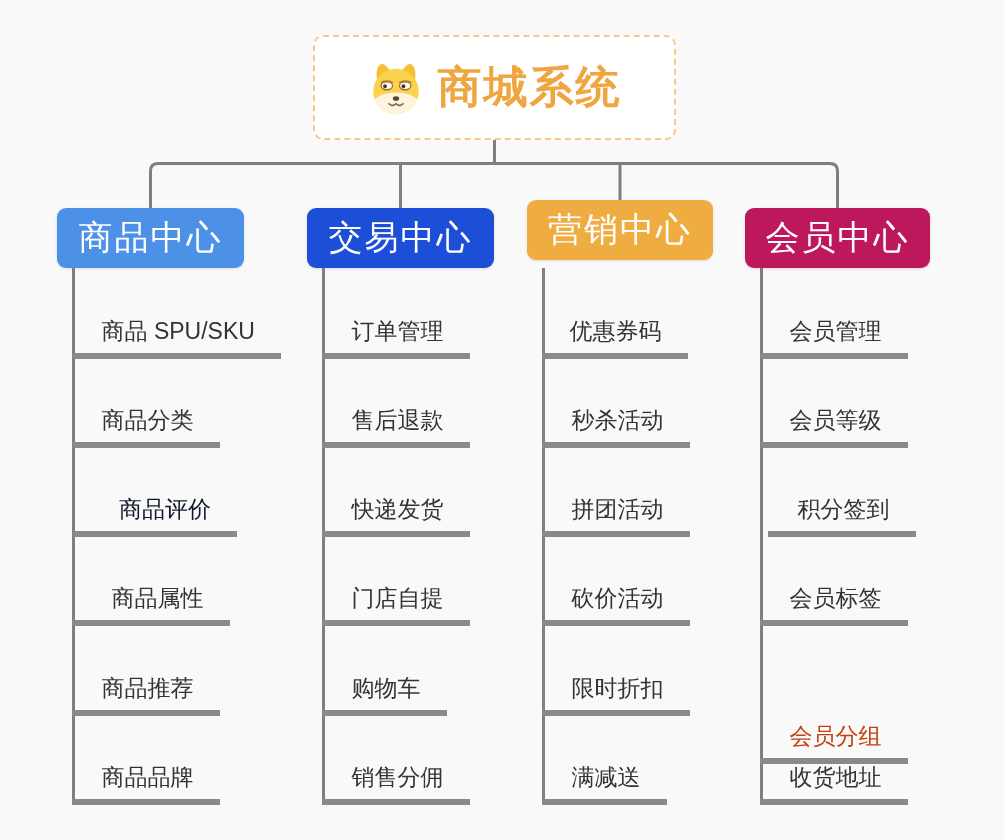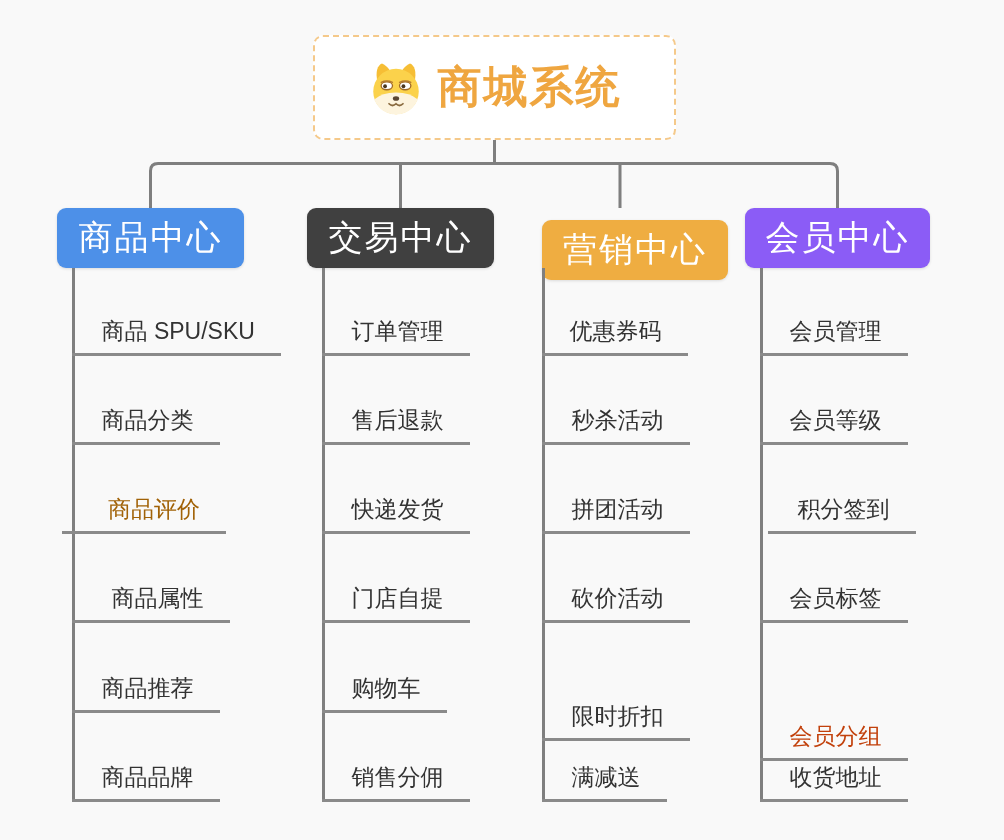--- a/index.html
+++ b/index.html
@@ -21,21 +21,21 @@
     position:absolute;height:60px;border-radius:9px;color:#FFFFFF;
     display:flex;align-items:center;justify-content:center;
     font-size:34px;font-weight:500;letter-spacing:2px;
     box-shadow:0 1px 3px rgba(0,0,0,0.12);
   }
   .trunk{position:absolute;width:3px;background:#7F7F7F;}
   .leaf{
     position:absolute;white-space:nowrap;
     font-size:23px;line-height:30px;color:#333333;
     padding:0 26px 7px 30px;
-    border-bottom:3px solid #0f766e;
+    border-bottom:6px solid #0f766e;
   }
 </style>
 </head>
 <body style="background: rgb(249, 249, 249);">
 
 <div id="canvas">
 
   <svg id="connectors" width="1004" height="840">
       <path d="M494.5 140 V163.5 M150.5 208 V171 Q150.5 163.5 158 163.5 H830 Q837.5 163.5 837.5 171 V208 M400.5 163.5 V208 M620 163.5 V208" fill="none" stroke="#7F7F7F" stroke-width="3"></path>
     </svg>
@@ -58,41 +58,41 @@
       </svg>
     </span>
     <span class="root-title" style="color: rgb(239, 166, 64);">商城系统</span>
   </div>
 
   <div id="branches">
       <div class="header-node" style="left: 57px; top: 208px; width: 187px; background: rgb(77, 144, 232);">商品中心</div>
       <div class="trunk" style="left: 71.5px; top: 268px; height: 534px; background: rgb(127, 127, 127);"></div>
       <div class="leaf" style="left: 71.5px; top: 316px; border-bottom-color: rgb(138, 138, 138); color: rgb(51, 51, 51);">商品 SPU/SKU</div>
       <div class="leaf" style="left: 71.5px; top: 405px; border-bottom-color: rgb(138, 138, 138); color: rgb(51, 51, 51);">商品分类</div>
-      <div class="leaf" style="left: 62px; top: 494px; border-bottom-color: rgb(138, 138, 138); color: #a16207; padding-left: 46px;">商品评价</div>
+      <div class="leaf" style="left: 73px; top: 494px; border-bottom-color: rgb(138, 138, 138); color: #0f172a; padding-left: 46px;">商品评价</div>
       <div class="leaf" style="left: 71.5px; top: 583px; border-bottom-color: rgb(138, 138, 138); color: rgb(51, 51, 51); padding-left: 40px;">商品属性</div>
       <div class="leaf" style="left: 71.5px; top: 673px; border-bottom-color: rgb(138, 138, 138); color: rgb(51, 51, 51);">商品推荐</div>
       <div class="leaf" style="left: 71.5px; top: 762px; border-bottom-color: rgb(138, 138, 138); color: rgb(51, 51, 51);">商品品牌</div>
-      <div class="header-node" style="left: 307px; top: 208px; width: 187px; background: #404040;">交易中心</div>
+      <div class="header-node" style="left: 307px; top: 208px; width: 187px; background: #1d4ed8;">交易中心</div>
       <div class="trunk" style="left: 321.5px; top: 268px; height: 534px; background: rgb(127, 127, 127);"></div>
       <div class="leaf" style="left: 321.5px; top: 316px; border-bottom-color: rgb(138, 138, 138); color: rgb(51, 51, 51);">订单管理</div>
       <div class="leaf" style="left: 321.5px; top: 405px; border-bottom-color: rgb(138, 138, 138); color: rgb(51, 51, 51);">售后退款</div>
       <div class="leaf" style="left: 321.5px; top: 494px; border-bottom-color: rgb(138, 138, 138); color: rgb(51, 51, 51);">快递发货</div>
       <div class="leaf" style="left: 321.5px; top: 583px; border-bottom-color: rgb(138, 138, 138); color: rgb(51, 51, 51);">门店自提</div>
       <div class="leaf" style="left: 321.5px; top: 673px; border-bottom-color: rgb(138, 138, 138); color: rgb(51, 51, 51);">购物车</div>
       <div class="leaf" style="left: 321.5px; top: 762px; border-bottom-color: rgb(138, 138, 138); color: rgb(51, 51, 51);">销售分佣</div>
-      <div class="header-node" style="left: 527px; top: 220px; width: 186px; background: rgb(239, 173, 65); margin-left: 15px;">营销中心</div>
+      <div class="header-node" style="left: 527px; top: 200px; width: 186px; background: rgb(239, 173, 65);">营销中心</div>
       <div class="trunk" style="left: 541.5px; top: 268px; height: 534px; background: rgb(127, 127, 127);"></div>
       <div class="leaf" style="left: 541.5px; top: 316px; border-bottom-color: rgb(138, 138, 138); color: rgb(51, 51, 51); padding-left: 28px;">优惠券码</div>
       <div class="leaf" style="left: 541.5px; top: 405px; border-bottom-color: rgb(138, 138, 138); color: rgb(51, 51, 51);">秒杀活动</div>
       <div class="leaf" style="left: 541.5px; top: 494px; border-bottom-color: rgb(138, 138, 138); color: rgb(51, 51, 51);">拼团活动</div>
       <div class="leaf" style="left: 541.5px; top: 583px; border-bottom-color: rgb(138, 138, 138); color: rgb(51, 51, 51);">砍价活动</div>
-      <div class="leaf" style="left: 541.5px; top: 673px; border-bottom-color: rgb(138, 138, 138); color: rgb(51, 51, 51); margin-top: 28px;">限时折扣</div>
+      <div class="leaf" style="left: 541.5px; top: 673px; border-bottom-color: rgb(138, 138, 138); color: rgb(51, 51, 51);">限时折扣</div>
       <div class="leaf" style="left: 541.5px; top: 762px; border-bottom-color: rgb(138, 138, 138); color: rgb(51, 51, 51);">满减送</div>
-      <div class="header-node" style="left: 745px; top: 208px; width: 185px; background: #8b5cf6;">会员中心</div>
+      <div class="header-node" style="left: 745px; top: 208px; width: 185px; background: #be185d;">会员中心</div>
       <div class="trunk" style="left: 759.5px; top: 268px; height: 534px; background: rgb(127, 127, 127);"></div>
       <div class="leaf" style="left: 759.5px; top: 316px; border-bottom-color: rgb(138, 138, 138); color: rgb(51, 51, 51);">会员管理</div>
       <div class="leaf" style="left: 759.5px; top: 405px; border-bottom-color: rgb(138, 138, 138); color: rgb(51, 51, 51);">会员等级</div>
       <div class="leaf" style="left: 759.5px; top: 494px; border-bottom-color: rgb(138, 138, 138); color: rgb(51, 51, 51); margin-left: 8px;">积分签到</div>
       <div class="leaf" style="left: 759.5px; top: 583px; border-bottom-color: rgb(138, 138, 138); color: rgb(51, 51, 51);">会员标签</div>
       <div class="leaf" style="left: 759.5px; top: 673px; border-bottom-color: rgb(138, 138, 138); color: #c2410c; margin-top: 48px;">会员分组</div>
       <div class="leaf" style="left: 759.5px; top: 762px; border-bottom-color: rgb(138, 138, 138); color: rgb(51, 51, 51);">收货地址</div>
     </div>
 </div>
 

